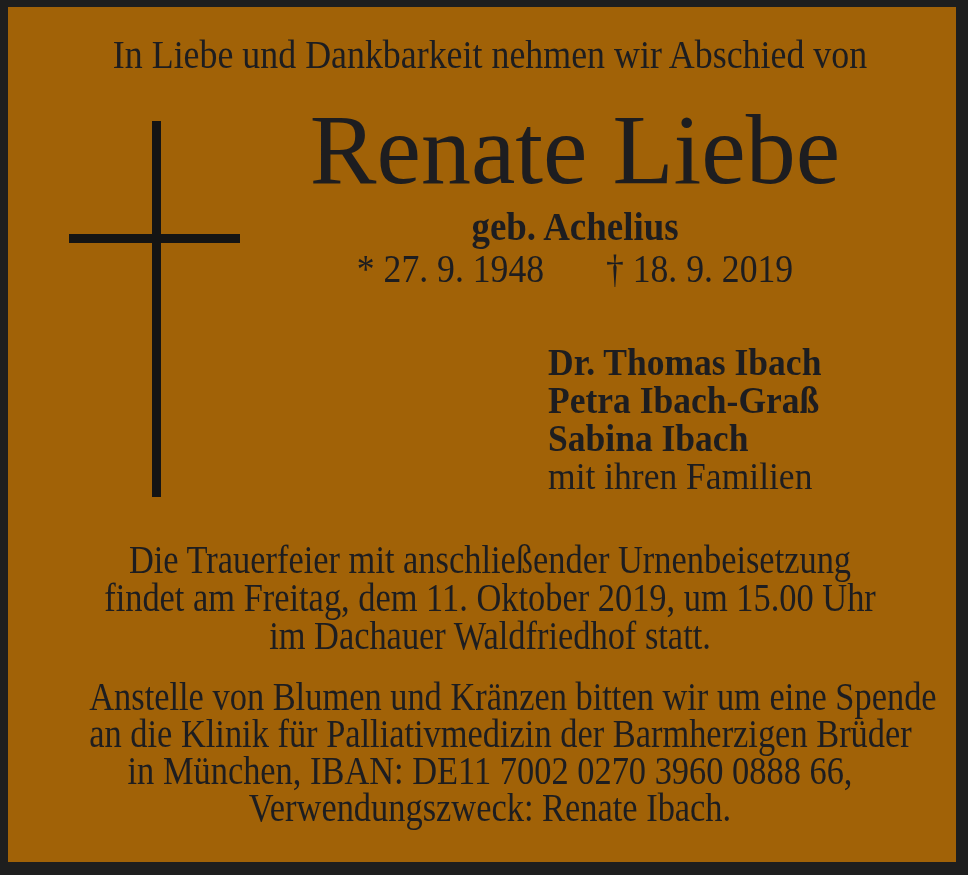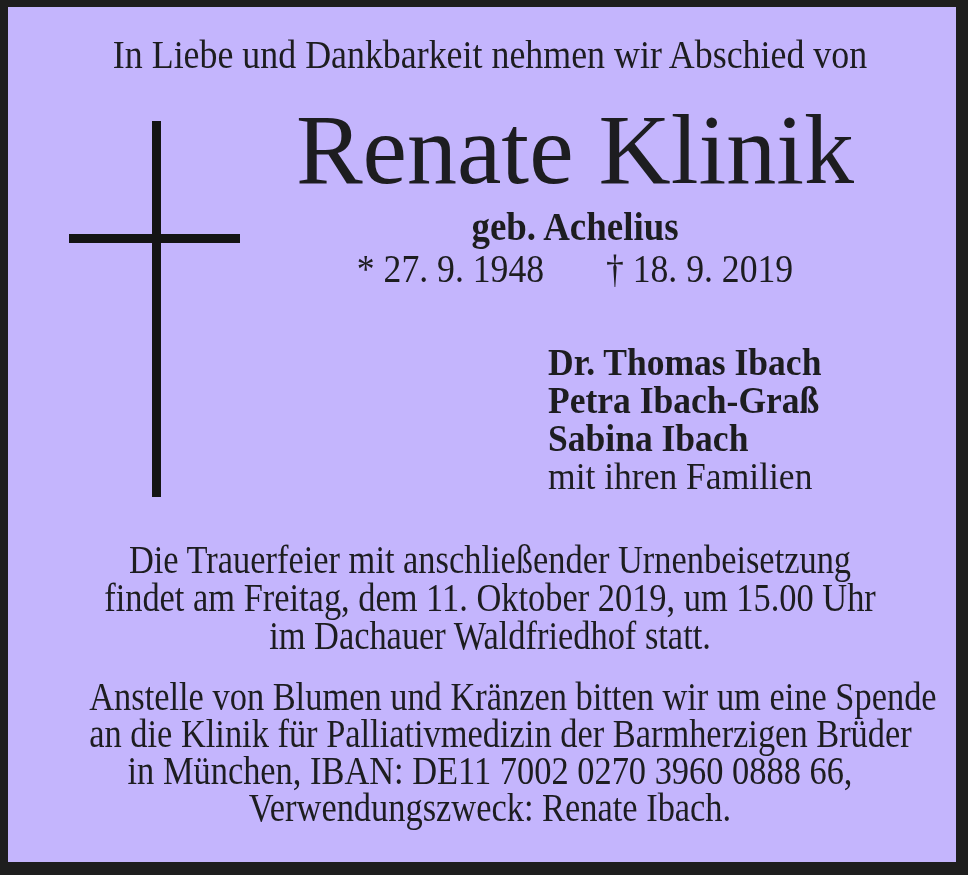--- a/index.html
+++ b/index.html
@@ -8,21 +8,21 @@
     width: 968px;
     height: 875px;
     background: #1e1e1e; 
     overflow: hidden;
     font-family: "Liberation Serif", "DejaVu Serif", serif;
     color: #1d1d20;
   }
   .sheet {
     position: absolute;
     left: 8px; top: 7px; right: 12px; bottom: 13px;
-    background: #c4b5fd;
+    background: #a16207;
   }
   .intro {
     position: absolute;
     left: 16px; right: 0; top: 28px;
     text-align: center;
     font-size: 39px;
     line-height: 39px;
     transform: scaleX(0.92);
     white-space: nowrap;
   }
@@ -90,21 +90,21 @@
 <div class="page">
   <div class="sheet">
 
     <div class="intro">In Liebe und Dankbarkeit nehmen wir Abschied von</div>
 
     <div>
       <div class="cross-v"></div>
       <div class="cross-h"></div>
     </div>
 
-    <div class="name-col deceased-name">Renate Klinik</div>
+    <div class="name-col deceased-name">Renate Liebe</div>
 
     <div class="name-col maiden">geb. Achelius</div>
 
     <div class="name-col dates">
       <span>* 27. 9. 1948</span>
       <span>† 18. 9. 2019</span>
     </div>
 
     <div class="mourners">
       <div class="bold">Dr. Thomas Ibach</div>

